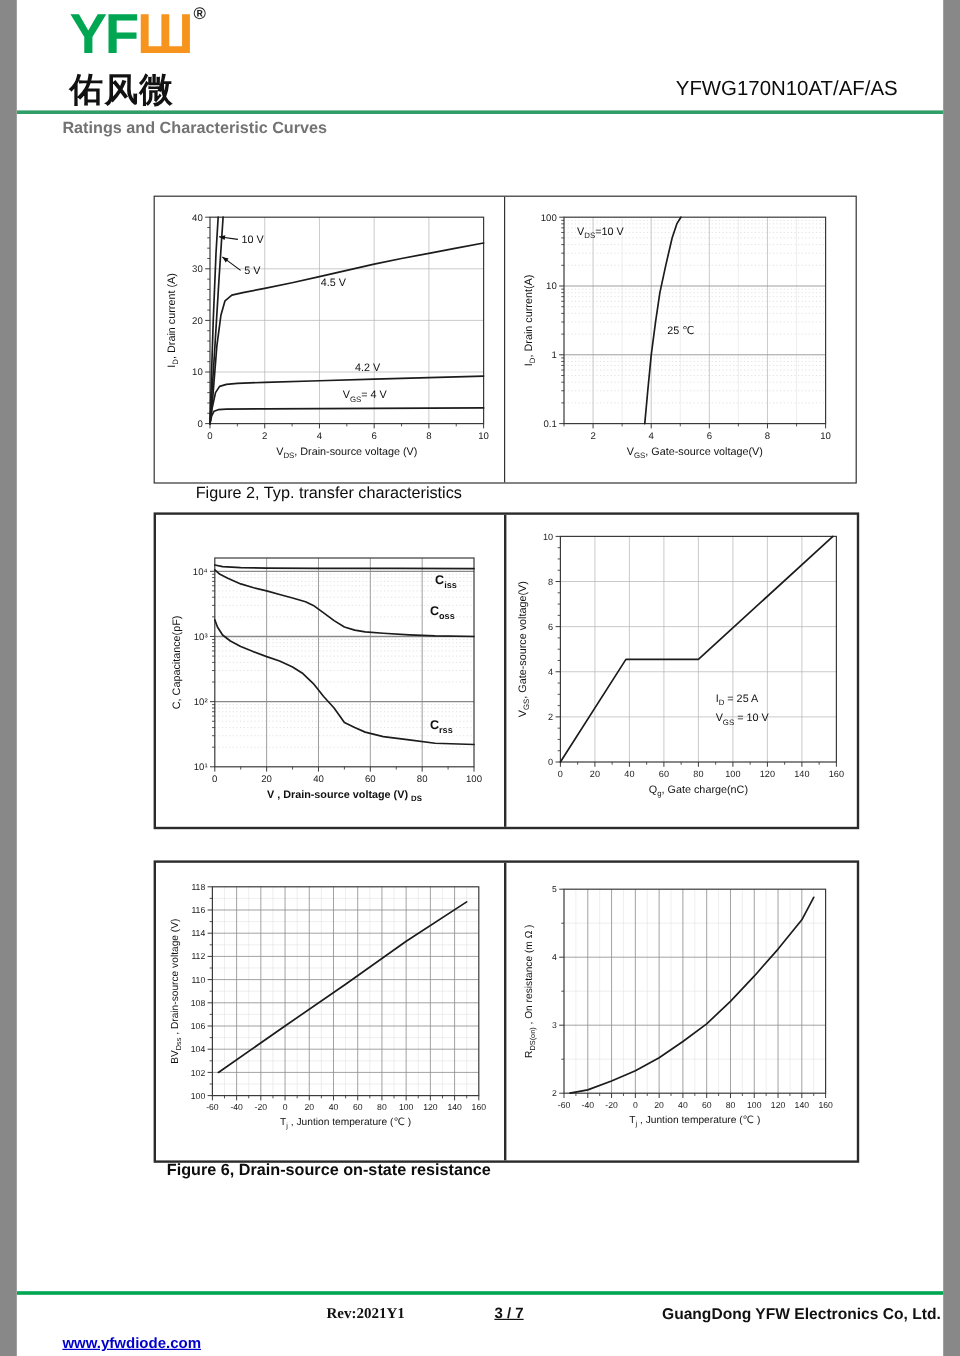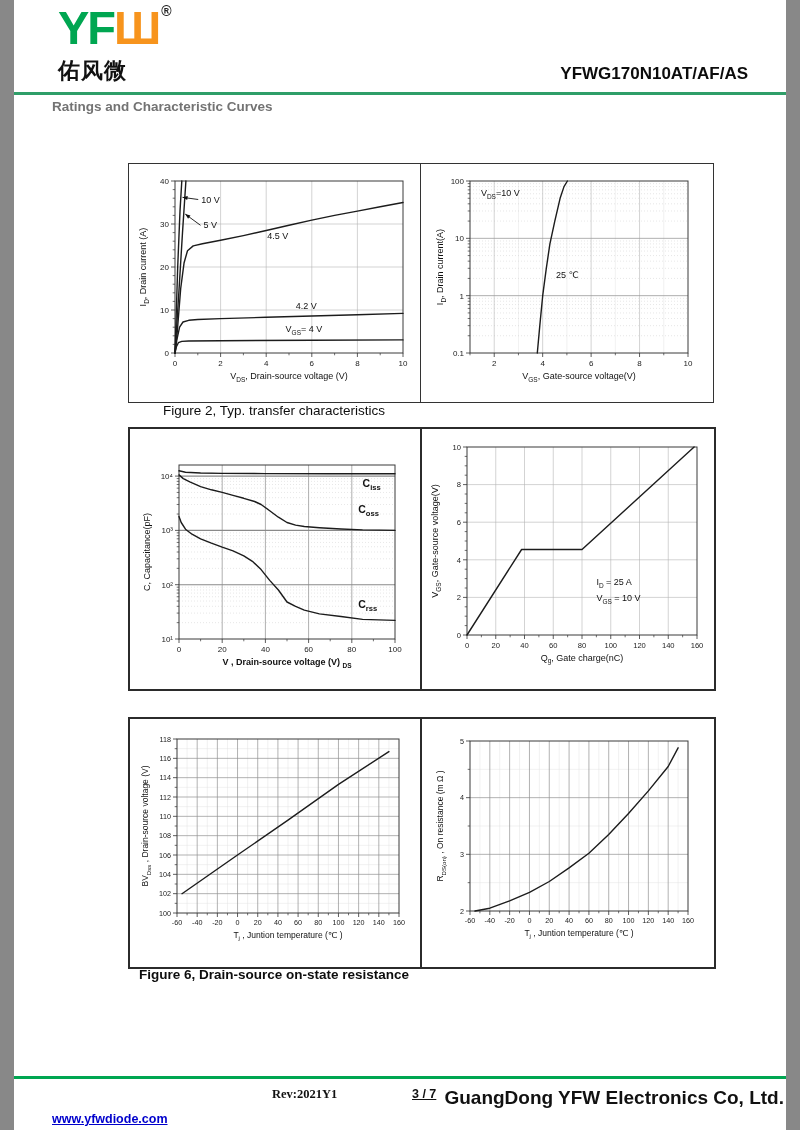--- a/index.html
+++ b/index.html
@@ -3,22 +3,22 @@
 <meta charset="utf-8">
 <style>
   html,body{margin:0;padding:0;background:#888;}
   #page{position:relative;width:772px;height:1130px;background:#ffffff;margin:0 auto;
         font-family:"Liberation Sans","DejaVu Sans",sans-serif;overflow:hidden;}
   
   #logo{position:absolute;left:44px;top:4px;line-height:1;}
   #logo .yf{font-size:47px;font-weight:bold;color:#00A651;letter-spacing:-2px;}
   #logo .sha{font-size:47px;font-weight:bold;color:#F7941D;letter-spacing:-2px;}
   #logo .reg{font-size:14px;font-weight:bold;color:#222;vertical-align:28px;margin-left:2px;}
-  #logo-cn{position:absolute;left:44px;top:56px;font-size:22px;font-weight:bold;color:#111;letter-spacing:1px;}
-  #part-number{position:absolute;right:38px;top:64px;font-size:17px;font-weight:700;color:#0c0c0c;letter-spacing:0px;}
+  #logo-cn{position:absolute;left:44px;top:56px;font-size:28px;font-weight:bold;color:#111;letter-spacing:1px;}
+  #part-number{position:absolute;right:38px;top:64px;font-size:17px;font-weight:400;color:#0c0c0c;letter-spacing:0px;}
   #header-rule{position:absolute;left:0;top:92px;width:800px;height:3px;background:#2F9E68;}
   #section-title{position:absolute;left:38px;top:99px;font-size:13.5px;font-weight:bold;color:#737373;}
   
   .fig-row{position:absolute;left:114px;width:584px;display:flex;background:#fff;}
   .fig-row .cell{width:50%;box-sizing:border-box;display:block;}
   #row1{top:163px;height:238px;border:1px solid #333;}
   #row1 .cell:first-child{border-right:1px solid #333;}
   #row2{top:427px;height:260px;border:2px solid #2b2b2b;}
   #row2 .cell:first-child{border-right:2px solid #2b2b2b;}
   #row3{top:717px;height:248px;border:2px solid #2b2b2b;}
@@ -27,21 +27,21 @@
   .cap-row{position:absolute;left:114px;width:584px;display:flex;}
   .cap-row .cap{width:50%;text-align:center;font-size:13.5px;color:#0d0d0d;}
   #caps1{top:403px;} #caps2{top:690px;} #caps3{top:967px;}
   .cap.plain{font-weight:500;} .cap.bold{font-weight:bold;}
   
   #footer-rule{position:absolute;left:0;top:1076px;width:800px;height:3px;background:#00A651;}
   #footer{position:absolute;left:0;top:1087px;width:800px;font-size:12.5px;font-weight:bold;color:#111;}
   #footer-link{position:absolute;left:38px;color:#0000CC;text-decoration:underline;cursor:pointer;margin-top:25px;}
   #footer-rev{position:absolute;left:258px;font-family:Liberation Serif, serif;}
   #footer-page{position:absolute;left:398px;text-decoration:underline;}
-  #footer-company{position:absolute;right:30px;font-size:19px;}
+  #footer-company{position:absolute;right:30px;font-size:13px;}
   svg text{font-family:"Liberation Sans","DejaVu Sans",sans-serif;}
 </style>
 </head>
 <body>
 
 <div id="page">
 
   <div id="logo">
     <span class="yf">YF</span><span class="sha">Ш</span><span class="reg">®</span>
   </div>

